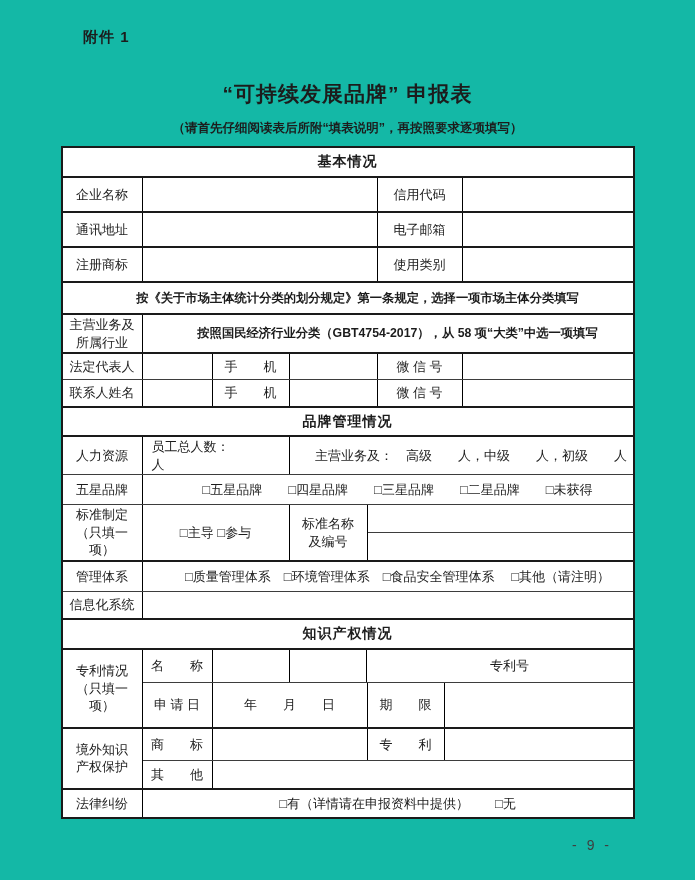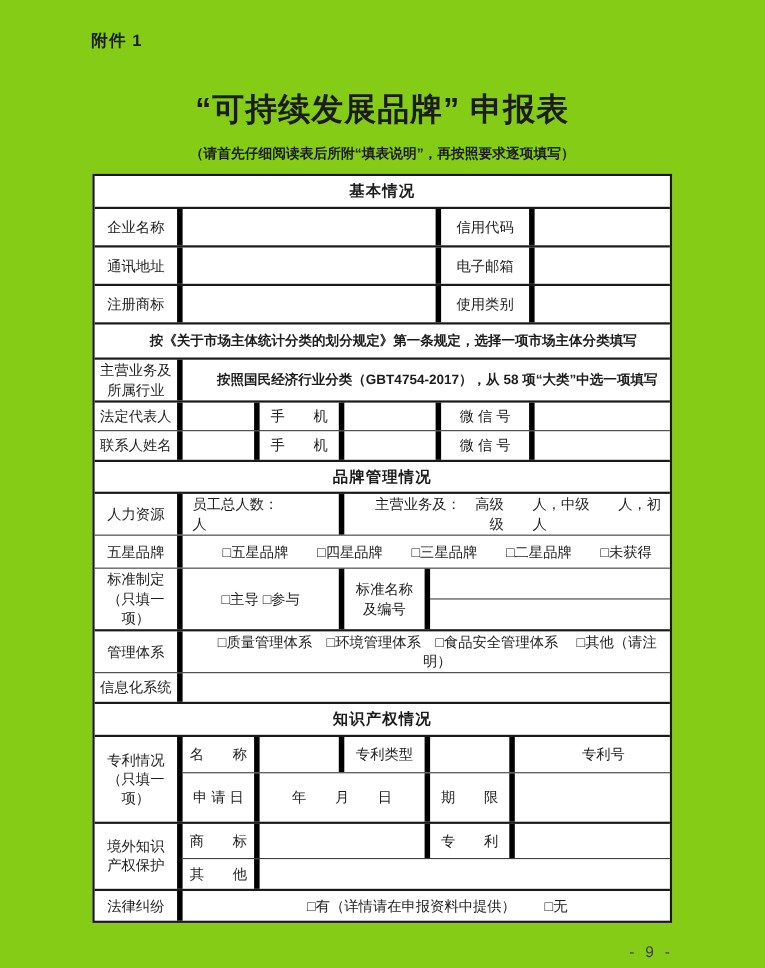--- a/index.html
+++ b/index.html
@@ -2,60 +2,60 @@
 <html lang="zh"><head>
 <meta charset="utf-8">
 <style>
   * { box-sizing: border-box; margin: 0; padding: 0; }
   html, body { width: 695px; background: #fcfcfc; }
   body {
     font-family: "Liberation Sans", sans-serif;
     color: #1c1c1c;
     -webkit-font-smoothing: antialiased;
   }
-  .sheet { width: 695px; height: 880px; padding-top: 28px; background: #84cc16; overflow: hidden; }
+  .sheet { width: 695px; height: 880px; padding-top: 28px; background: #14b8a6; overflow: hidden; }
 
   .attachment {
     margin-left: 83px;
     font-size: 15px;
     font-weight: bold;
     letter-spacing: 1px;
   }
   .title {
     margin-top: 33px;
     text-align: center;
-    font-size: 29px;
+    font-size: 21px;
     font-weight: bold;
     letter-spacing: 1px;
   }
   .subtitle {
     margin-top: 12px;
     text-align: center;
     font-size: 12.5px;
     font-weight: bold;
   }
 
   .tbl {
-    width: 527px;
+    width: 574px;
     margin: 9px auto 0 auto;
     border: 2px solid #1a1a1a;
     background: #ffffff;
     font-size: 13px;
   }
   .row { display: flex; align-items: stretch; }
   .row.bt1 { border-top: 1px solid #3d3d3d; }
   .row.bt2 { border-top: 2px solid #1a1a1a; }
 
   .c {
     display: flex;
     flex-direction: column;
     align-items: center;
     justify-content: center;
     text-align: center;
-    border-right: 5px solid #000000;
+    border-right: 1px solid #000000;
     padding: 1px 2px;
     line-height: 1.35;
   }
   .c.last { border-right: none; }
   .c.flex { flex: 1; margin-left: 20px; }
 
   .hcell {
     flex: 1;
     display: flex;
     align-items: center;
@@ -212,21 +212,20 @@
 
     <div class="row bt2">
       <div class="c w80">
         <span data-bind="ip.patent_label_line1">专利情况</span>
         <span data-bind="ip.patent_label_line2">（只填一项）</span>
       </div>
       <div class="stack">
         <div class="subrow h32">
           <div class="c w70" data-bind="ip.name_label">名　　称</div>
           <div class="c w77"></div>
-          <div class="c w78" data-bind="ip.type_label">专利类型</div>
           <div class="c w77"></div>
           <div class="c flex last" data-bind="ip.number_label">专利号</div>
         </div>
         <div class="subrow divider h45">
           <div class="c w70" data-bind="ip.apply_label">申 请 日</div>
           <div class="c w155" data-bind="ip.date_label">年　　月　　日</div>
           <div class="c w77" data-bind="ip.term_label">期　　限</div>
         </div>
       </div>
     </div>

